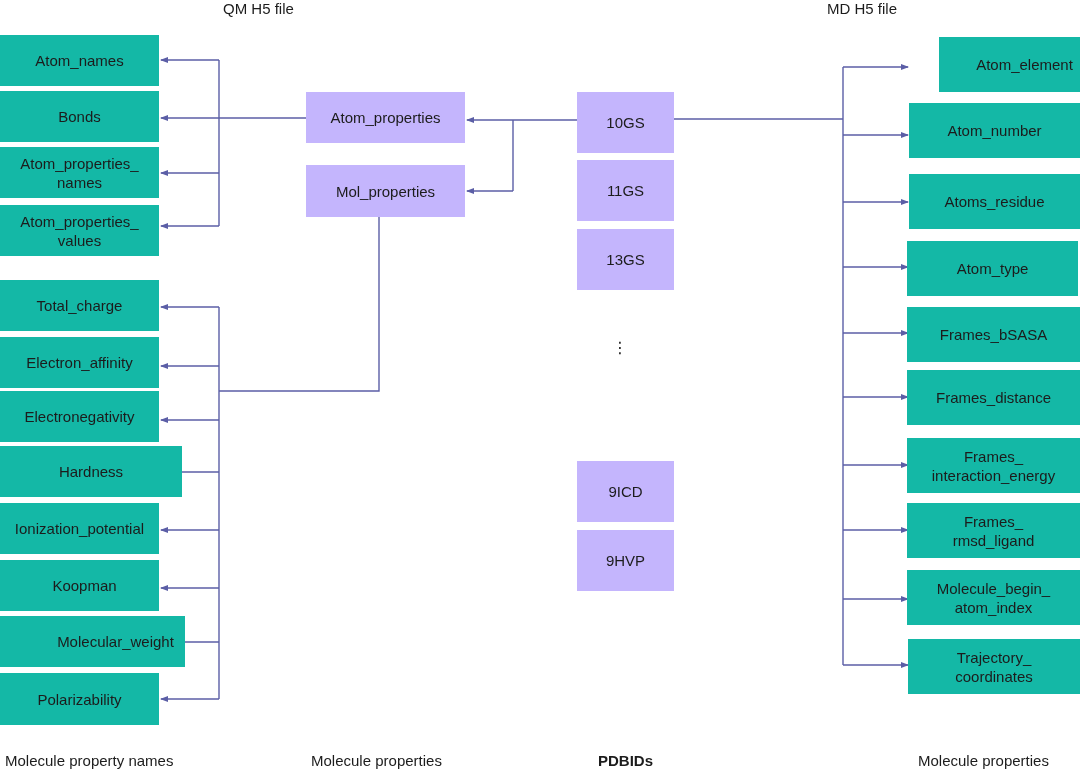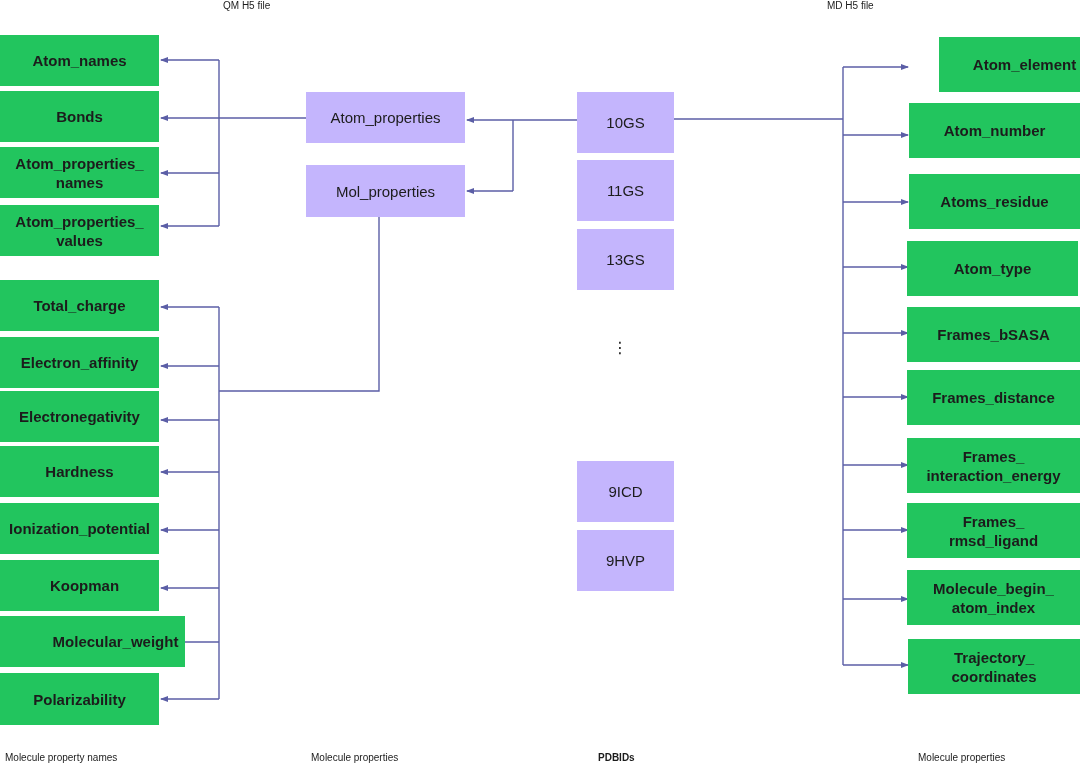--- a/index.html
+++ b/index.html
@@ -1,22 +1,22 @@
 <!DOCTYPE html>
 <html><head>
 <meta charset="utf-8">
 <style>
   html, body { margin:0; padding:0; background:#ffffff; }
   body { width:1080px; height:772px; position:relative; overflow:hidden;
          font-family:"Liberation Sans", "DejaVu Sans", sans-serif; color:#1c1c1c; }
   .box { position:absolute; display:flex; align-items:center; justify-content:center;
          text-align:center; font-size:15px; line-height:19px; box-sizing:border-box; }
-  .peach { background:#22c55e;font-weight:bold; }
+  .peach { background:#14b8a6; }
   .slate { background:#c4b5fd; }
-  .label { position:absolute; font-size:10px; white-space:nowrap; }
+  .label { position:absolute; font-size:15px; white-space:nowrap; }
   svg.wires { position:absolute; left:0; top:0; }
   .dots { position:absolute; left:612px; top:346px; width:16px; text-align:center;
           font-size:16px; line-height:4px; letter-spacing:0; }
 </style>
 </head>
 <body>
 
 <svg class="wires" width="1080" height="772">
   <defs>
     <marker id="arr" markerWidth="8" markerHeight="8" refX="7" refY="4" orient="auto" markerUnits="userSpaceOnUse">
@@ -67,21 +67,21 @@
 <div class="box peach" style="left:0; top:35px; width:159px; height:51px;">Atom_names</div>
 <div class="box peach" style="left:0; top:91px; width:159px; height:51px;">Bonds</div>
 <div class="box peach" style="left:0; top:147px; width:159px; height:51px; white-space:pre-line;">Atom_properties_
 names</div>
 <div class="box peach" style="left:0; top:205px; width:159px; height:51px; white-space:pre-line;">Atom_properties_
 values</div>
 
 <div class="box peach" style="left:0; top:280px; width:159px; height:51px;">Total_charge</div>
 <div class="box peach" style="left:0; top:337px; width:159px; height:51px;">Electron_affinity</div>
 <div class="box peach" style="left:0; top:391px; width:159px; height:51px;">Electronegativity</div>
-<div class="box peach" style="left:0; top:446px; width:159px; height:51px;">Hardness</div>
+<div class="box peach" style="left:0; top:446px; width:182px; height:51px;">Hardness</div>
 <div class="box peach" style="left:0; top:503px; width:159px; height:51px;">Ionization_potential</div>
 <div class="box peach" style="left:0; top:560px; width:159px; height:51px;padding-left:10px;">Koopman</div>
 <div class="box peach" style="left:0; top:616px; width:185px; height:51px;padding-left:46px;">Molecular_weight</div>
 <div class="box peach" style="left:0; top:673px; width:159px; height:52px;">Polarizability</div>
 
 <div class="box slate" style="left:306px; top:92px; width:159px; height:51px;">Atom_properties</div>
 <div class="box slate" style="left:306px; top:165px; width:159px; height:52px;">Mol_properties</div>
 
 <div class="box slate" style="left:577px; top:92px; width:97px; height:61px;">10GS</div>
 <div class="box slate" style="left:577px; top:160px; width:97px; height:61px;">11GS</div>

